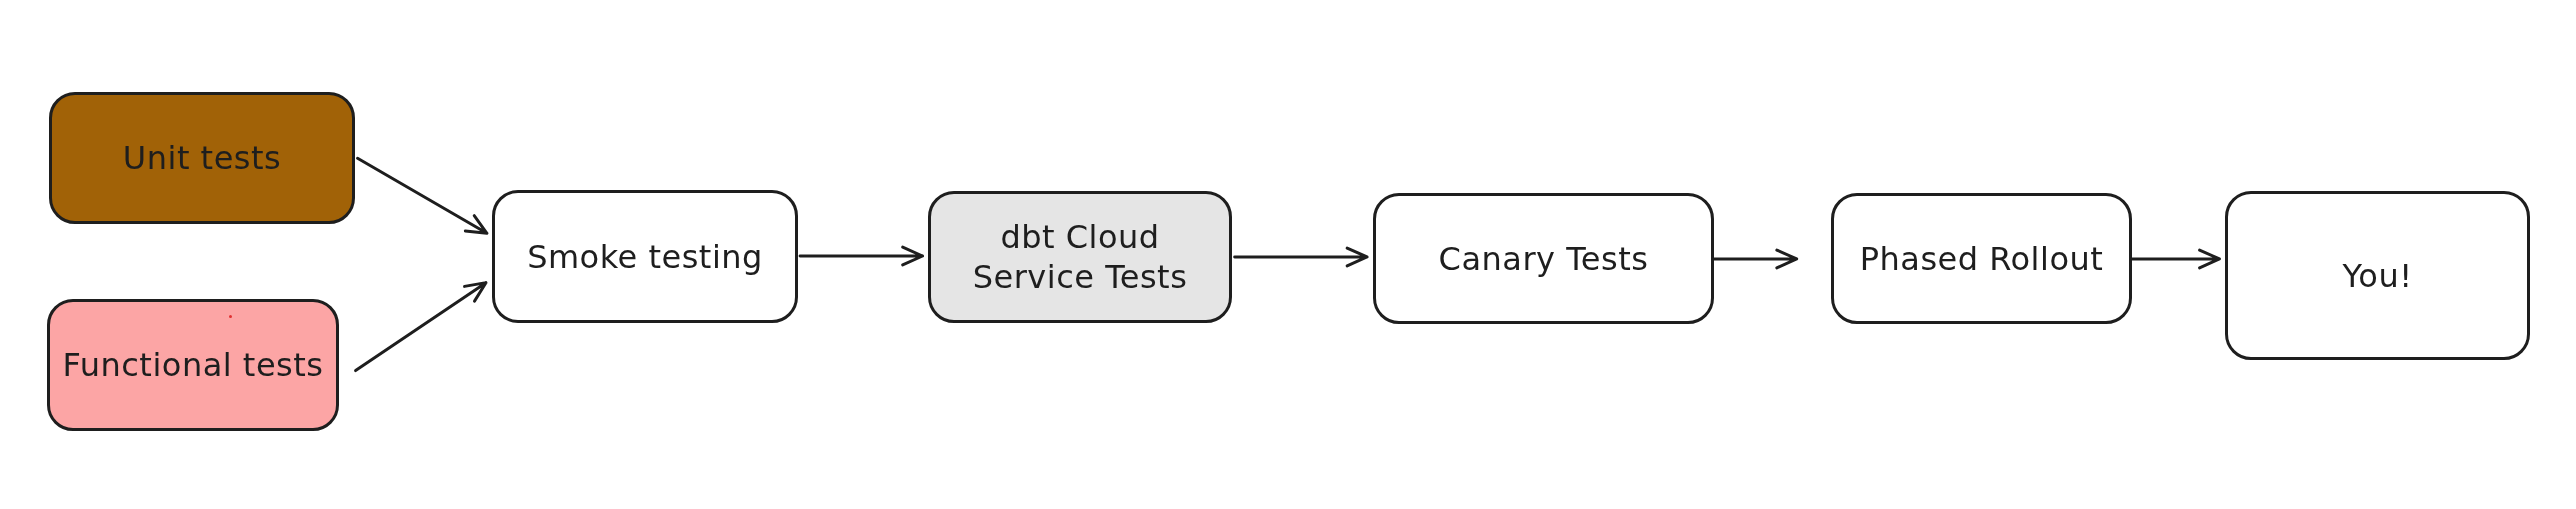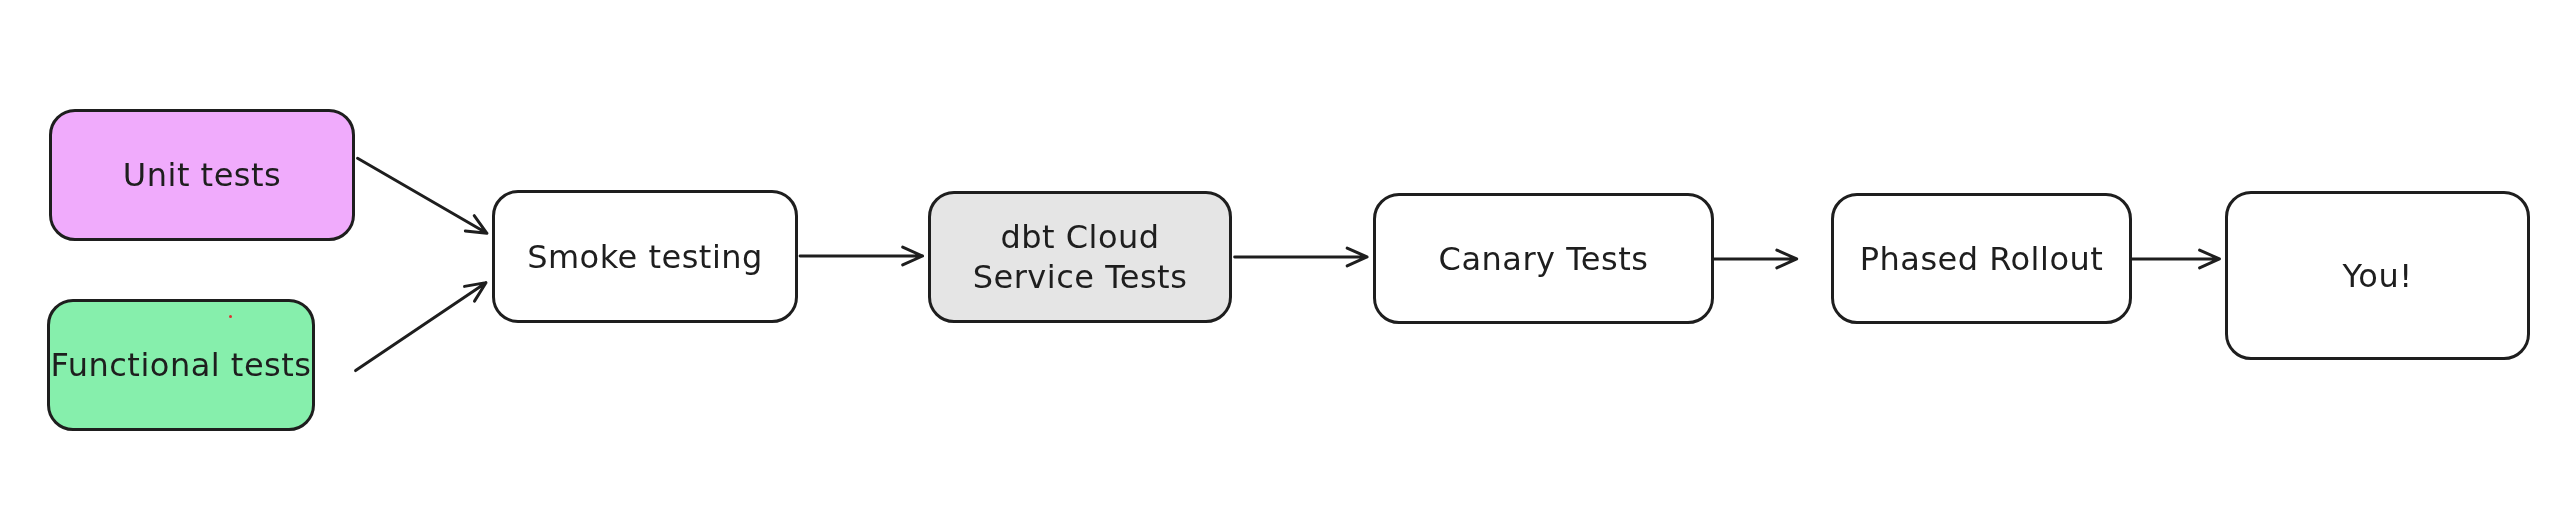--- a/index.html
+++ b/index.html
@@ -61,24 +61,24 @@
 <div id="canvas">
   <svg id="edges" width="2576" height="510" viewBox="0 0 2608 516" xmlns="http://www.w3.org/2000/svg">
       <path class="edge" stroke="#1e1e1e" d="M 362 160 L 493 236 M 471.1 233.7 L 493 236 M 480.1 218.2 L 493 236"></path>
       <path class="edge" stroke="#1e1e1e" d="M 360 375 L 492 286 M 480.4 304.7 L 492 286 M 470.3 289.8 L 492 286"></path>
       <path class="edge" stroke="#1e1e1e" d="M 810 259 L 934 259 M 913.9 268.0 L 934 259 M 913.9 250.0 L 934 259"></path>
       <path class="edge" stroke="#1e1e1e" d="M 1250 260 L 1384 260 M 1363.9 269.0 L 1384 260 M 1363.9 251.0 L 1384 260"></path>
       <path class="edge" stroke="#1e1e1e" d="M 1695 262 L 1819 262 M 1798.9 271.0 L 1819 262 M 1798.9 253.0 L 1819 262"></path>
       <path class="edge" stroke="#1e1e1e" d="M 2132 262 L 2247 262 M 2226.9 271.0 L 2247 262 M 2226.9 253.0 L 2247 262"></path>
     </svg>
 
-<div class="node" style="left: 49px; top: 92px; width: 306px; height: 132px; border-color: rgb(30, 30, 30); background: #f0abfc; margin-top: 17px;">
+<div class="node" style="left: 49px; top: 92px; width: 306px; height: 132px; border-color: rgb(30, 30, 30); background: #a16207;">
       <span class="node-label">Unit tests</span>
     </div>
-    <div class="node" style="left: 47px; top: 299px; width: 268px; height: 132px; border-color: rgb(30, 30, 30); background: #86efac;">
+    <div class="node" style="left: 47px; top: 299px; width: 292px; height: 132px; border-color: rgb(30, 30, 30); background: #fca5a5;">
       <span class="node-label">Functional tests</span>
     </div>
     <div class="node" style="left: 492px; top: 190px; width: 306px; height: 133px; border-color: rgb(30, 30, 30); background: rgb(255, 255, 255);">
       <span class="node-label">Smoke testing</span>
     </div>
     <div class="node" style="left: 928px; top: 191px; width: 304px; height: 132px; border-color: rgb(30, 30, 30); background: #e5e5e5;">
       <span class="node-label">dbt Cloud
 Service Tests</span>
     </div>
     <div class="node" style="left: 1373px; top: 193px; width: 341px; height: 131px; border-color: rgb(30, 30, 30); background: rgb(255, 255, 255);">

